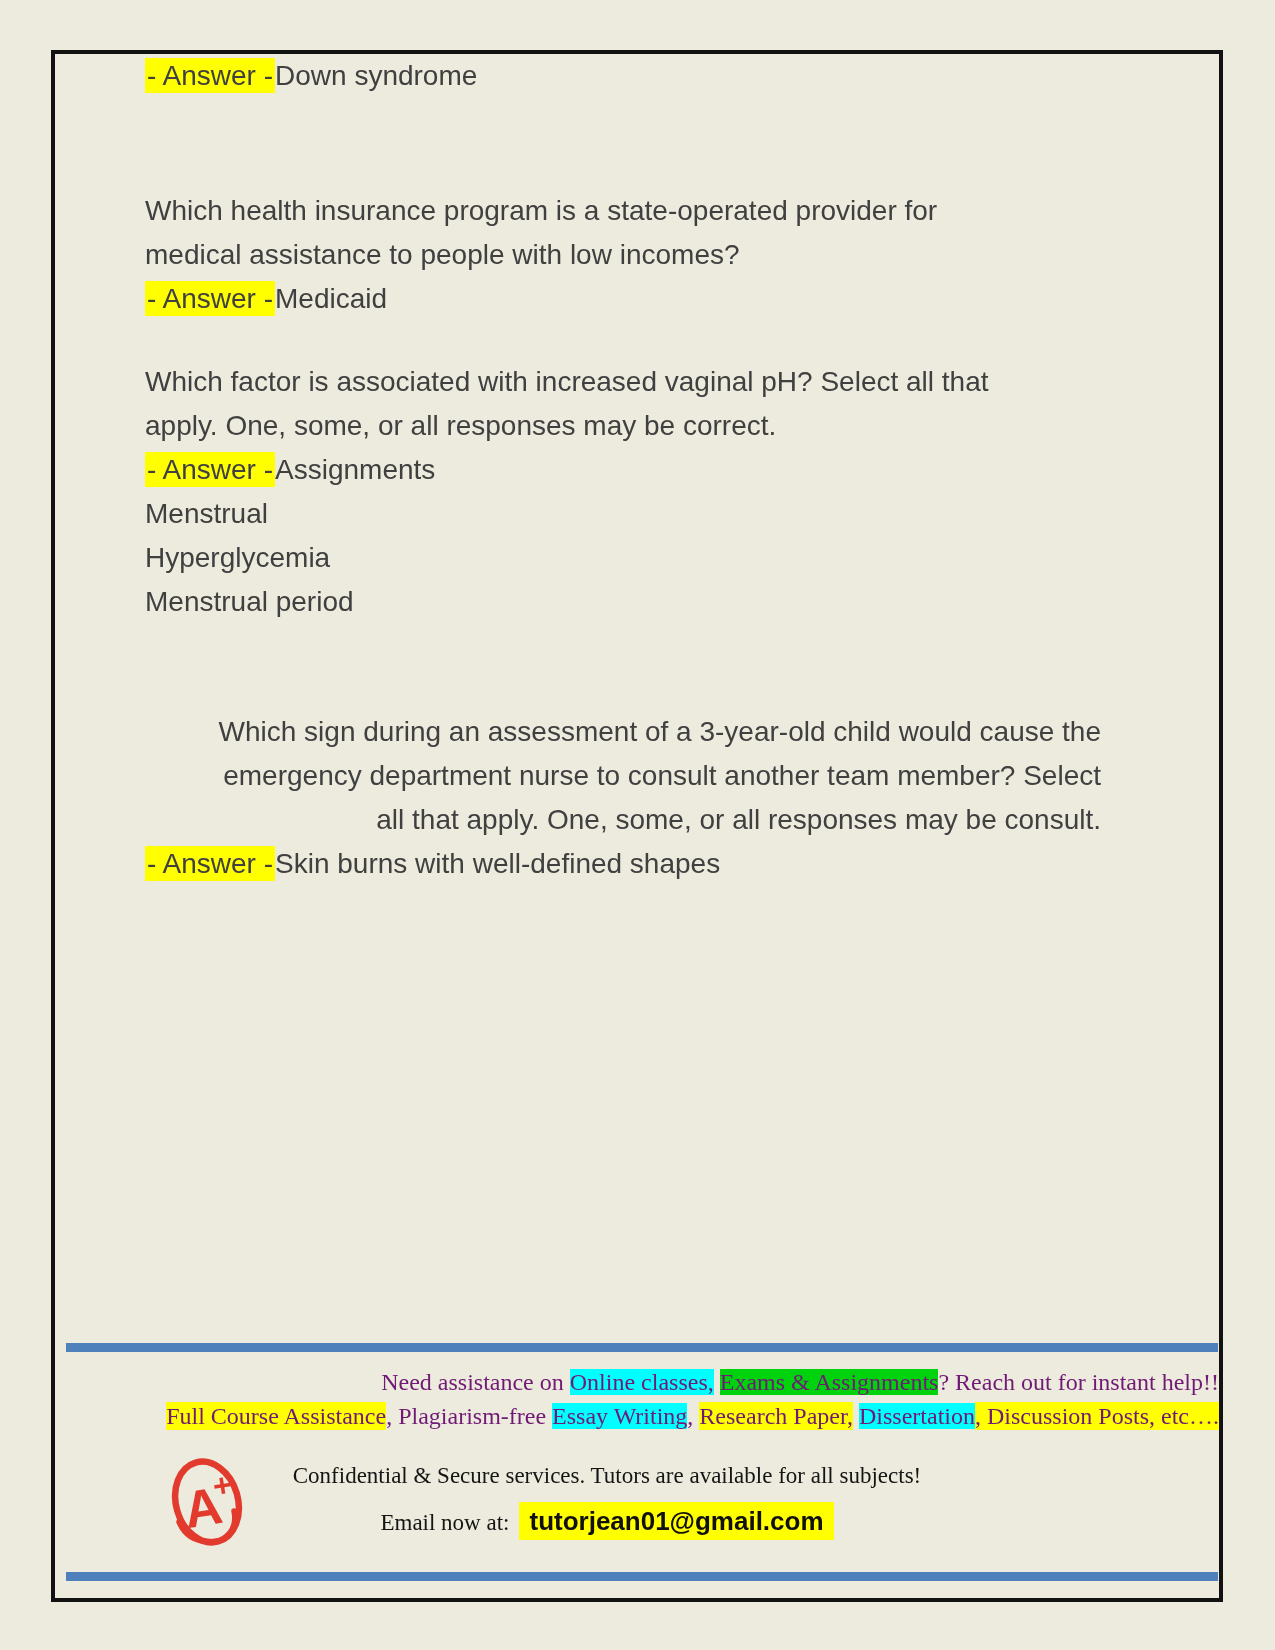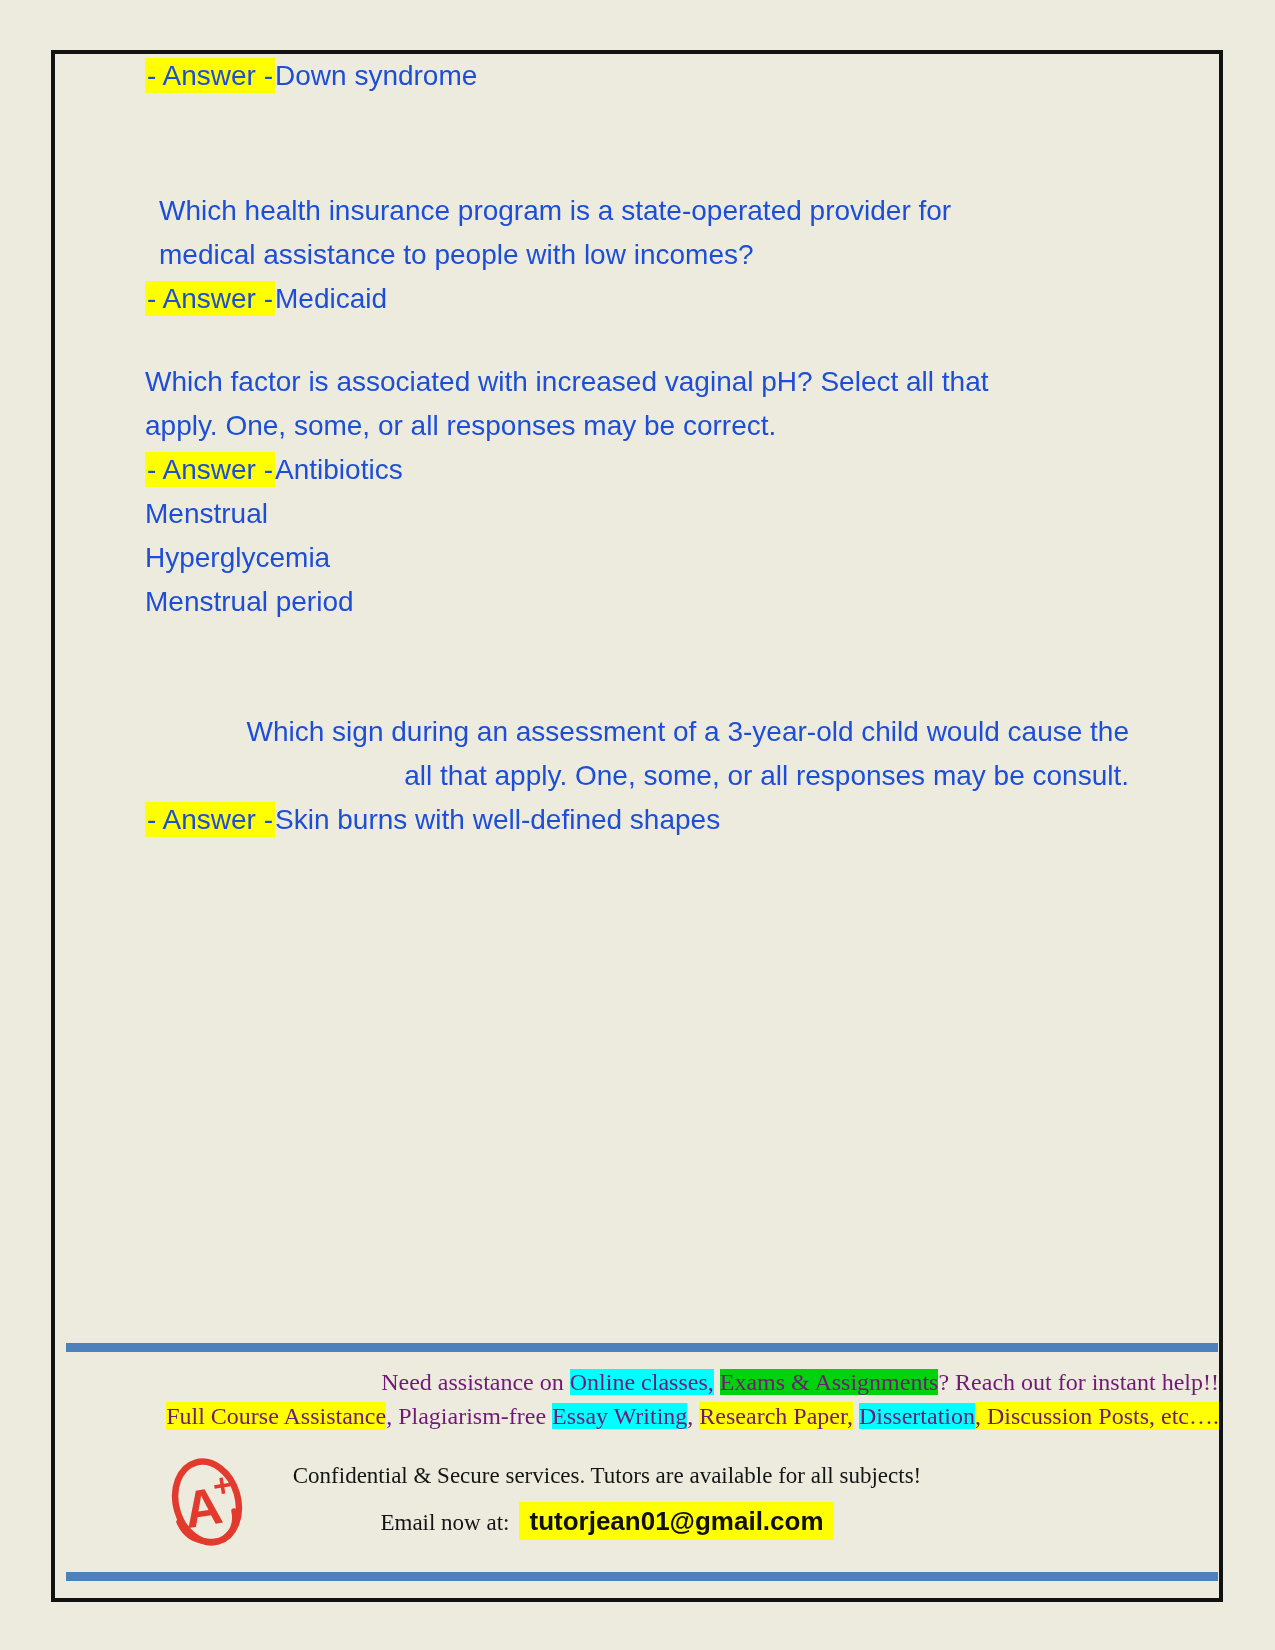--- a/index.html
+++ b/index.html
@@ -12,31 +12,31 @@
   }
   .frame {
     position: absolute;
     left: 51px; top: 50px;
     width: 1164px; height: 1544px;
     border: 4px solid #121212;
     background: #edebdd;
   }
   .content {
     padding-left: 90px;
-    padding-right: 90px;
-    color: #1d4ed8;
+    padding-right: 118px;
+    color: #404040;
     font-size: 28px;
     line-height: 44px;
   }
   .content p { margin: 0; }
   .hl-y { background: #ffff00; padding: 2px 2px; }
   .hl-c { background: #00ffff; }
   .hl-g { background: #00d20e; }
   .ans-down        { margin-top: 93px; }
-  .q-insurance     { margin-top: 91px; margin-left: 14px; }
+  .q-insurance     { margin-top: 91px; }
   .ans-medicaid    { margin-top: 16px; }
   .q-ph            { margin-top: 39px; }
   .ans-antibiotics { margin-top: 17px; }
   .opt             { margin-top: 20px; }
   .q-child         { margin-top: 86px; text-align: right; }
   .ans-skin        { margin-top: 22px; }
 
   .divider {
     position: absolute;
     left: 11px; width: 1152px; height: 9px;
@@ -101,28 +101,29 @@
       <p>medical assistance to people with low incomes?</p>
     </div>
 
     <p class="ans-medicaid"><span class="hl-y">- Answer -</span><span>Medicaid</span></p>
 
     <div class="q-ph">
       <p>Which factor is associated with increased vaginal pH? Select all that</p>
       <p>apply. One, some, or all responses may be correct.</p>
     </div>
 
-    <p class="ans-antibiotics"><span class="hl-y">- Answer -</span><span>Antibiotics</span></p>
+    <p class="ans-antibiotics"><span class="hl-y">- Answer -</span><span>Assignments</span></p>
 
     <p class="opt">Menstrual</p>
     <p class="opt">Hyperglycemia</p>
     <p class="opt">Menstrual period</p>
 
     <div class="q-child">
       <p>Which sign during an assessment of a 3-year-old child would cause the</p>
+      <p>emergency department nurse to consult another team member? Select</p>
       <p>all that apply. One, some, or all responses may be consult.</p>
     </div>
 
     <p class="ans-skin"><span class="hl-y">- Answer -</span><span>Skin burns with well-defined shapes</span></p>
 
   </div>
 
   <div class="divider divider-top"></div>
 
   <div class="ad-line ad-line-1"><span>Need assistance on </span><span class="hl-c">Online classes,</span><span> </span><span class="hl-g">Exams &amp; Assignments</span><span>? Reach out for instant help!!</span></div>

